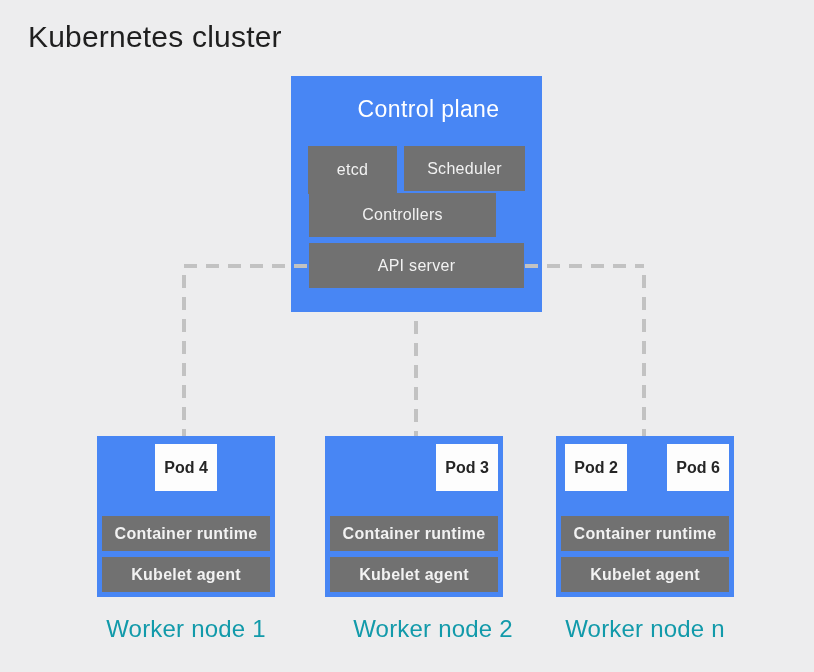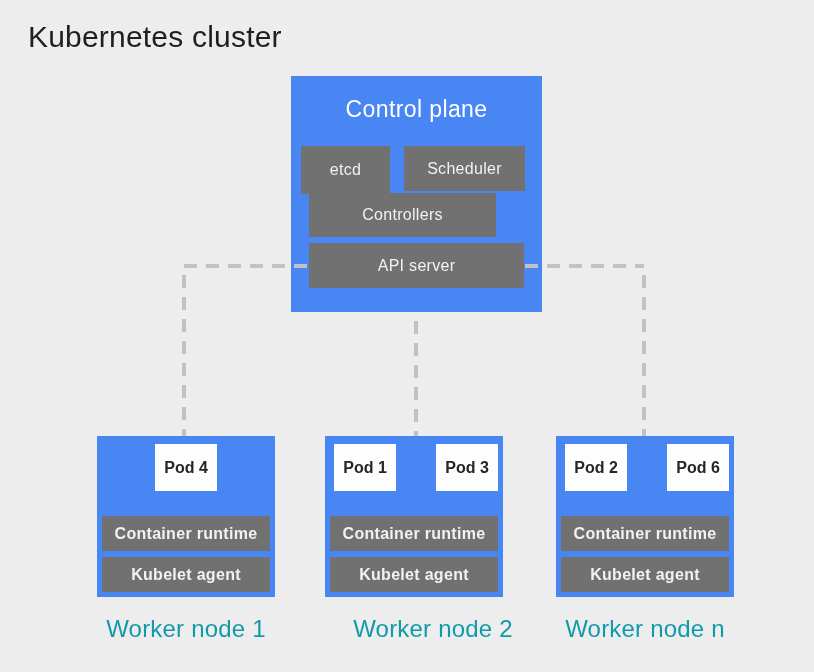--- a/index.html
+++ b/index.html
@@ -44,39 +44,39 @@
   
   .control-plane {
     left: 291px;
     top: 76px;
     width: 251px;
     height: 236px;
     background: var(--blue, #4886f4);
     z-index: 2;
   }
   .cp-title {
-    left: 0;
+    left: 12px;
     top: 20px;
     width: 100%;
     text-align: center;
     font-size: 23px;
     letter-spacing: 0.4px;
     color: #ffffff;
   }
   .gray-box {
     background: var(--box-gray, #717171);
     color: var(--box-gray-text, #f2f2f2);
     font-size: 16px;
     letter-spacing: 0.3px;
     display: flex;
     align-items: center;
     justify-content: center;
     z-index: 4;
   }
-  .cp-etcd        { left: 10px;  top: 70px;  width: 89px;  height: 48px; }
+  .cp-etcd        { left: 17px;  top: 70px;  width: 89px;  height: 48px; }
   .cp-scheduler   { left: 113px; top: 70px;  width: 121px; height: 45px; }
   .cp-controllers { left: 18px;  top: 117px; width: 187px; height: 44px; }
   .cp-apiserver   { left: 18px;  top: 167px; width: 215px; height: 45px; }
 
   
   .worker-node {
     top: 436px;
     width: 178px;
     height: 161px;
     background: var(--blue, #4886f4);
@@ -143,21 +143,20 @@
   <line class="gap-start" x1="644" y1="266" x2="644" y2="436"></line>
 </svg>
 
 <div class="abs worker-node node-1">
   <div class="abs pod pod-center">Pod 4</div>
   <div class="abs gray-box node-bar bar-runtime">Container runtime</div>
   <div class="abs gray-box node-bar bar-kubelet">Kubelet agent</div>
 </div>
 
 <div class="abs worker-node node-2">
-  <div class="abs pod pod-left">Pod 1</div>
   <div class="abs pod pod-right">Pod 3</div>
   <div class="abs gray-box node-bar bar-runtime">Container runtime</div>
   <div class="abs gray-box node-bar bar-kubelet">Kubelet agent</div>
 </div>
 
 <div class="abs worker-node node-n">
   <div class="abs pod pod-left">Pod 2</div>
   <div class="abs pod pod-right">Pod 6</div>
   <div class="abs gray-box node-bar bar-runtime">Container runtime</div>
   <div class="abs gray-box node-bar bar-kubelet">Kubelet agent</div>

